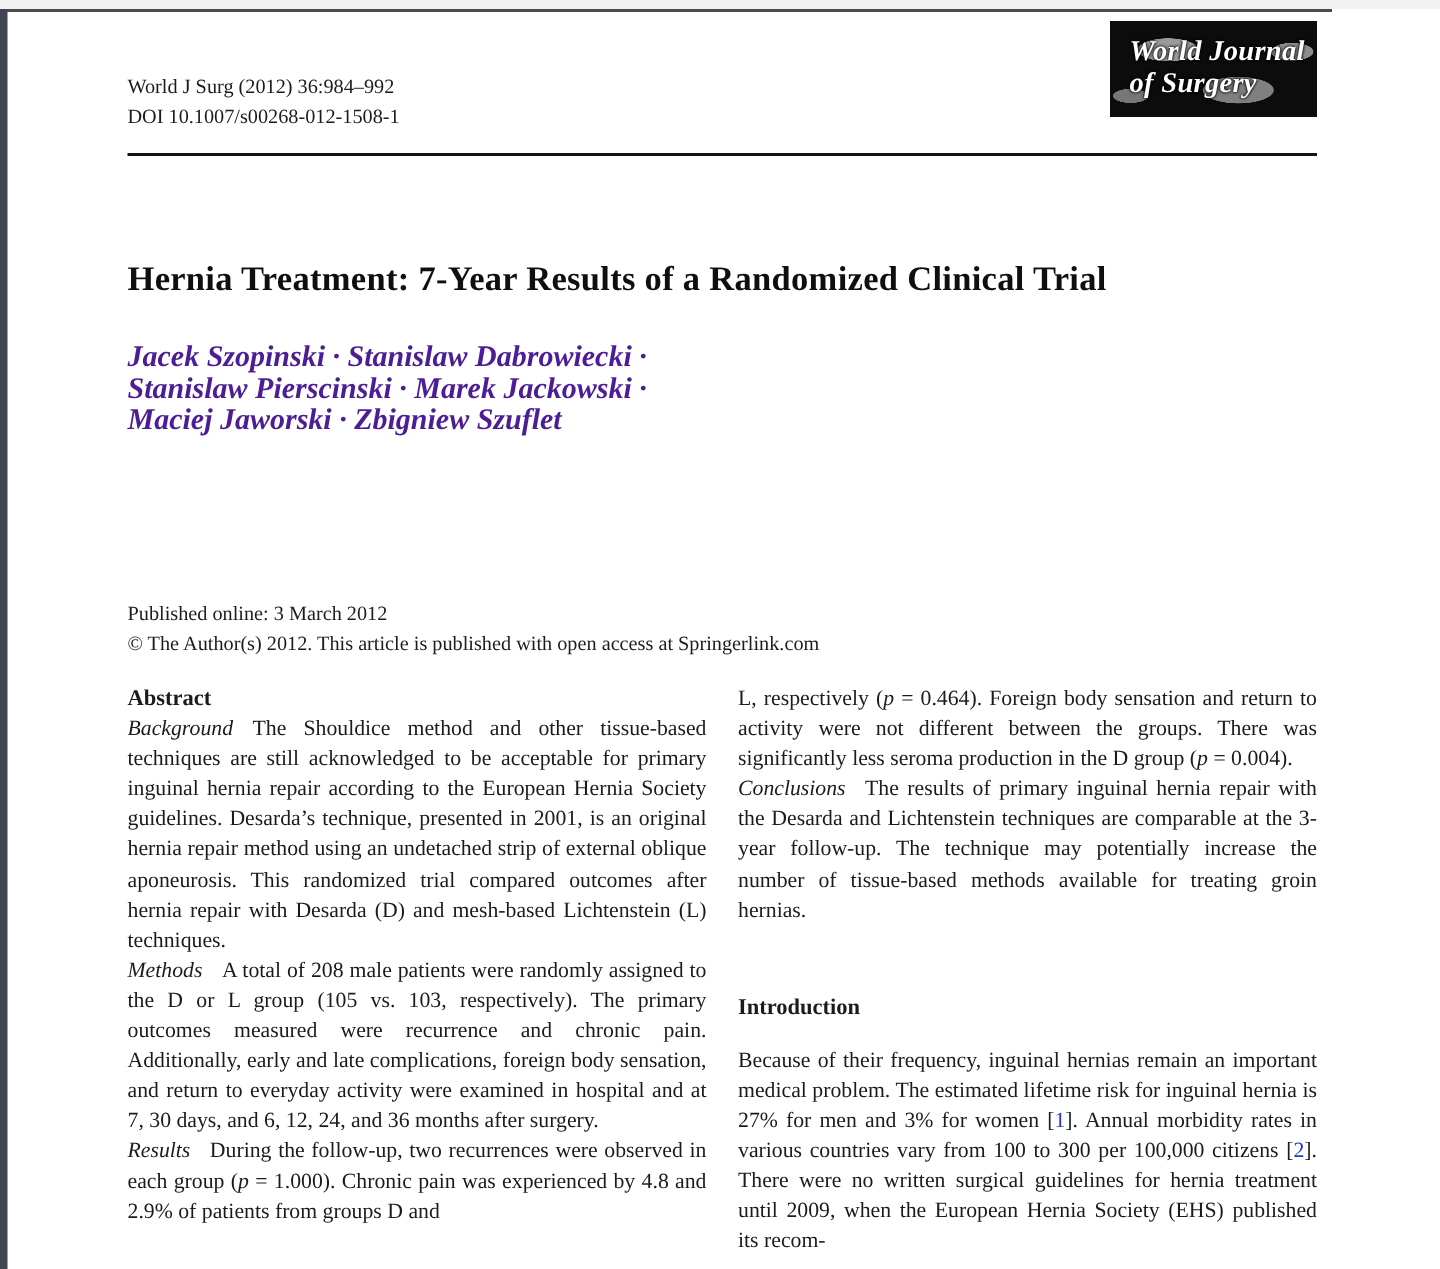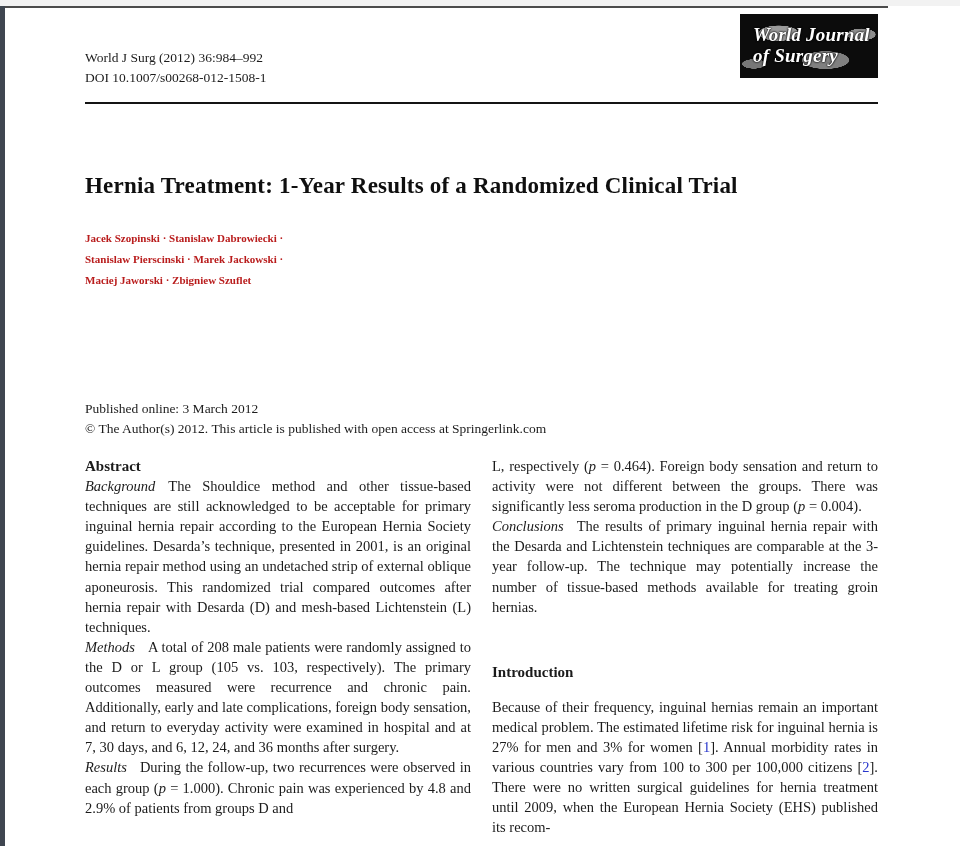--- a/index.html
+++ b/index.html
@@ -51,21 +51,21 @@
     font-size: 19px; line-height: 21px; color: #ffffff;
     letter-spacing: 0.2px;
     text-shadow: 0 0 2px #000, 0 0 2px #000;
   }
   .rule { margin-top: 6px; border-top: 2px solid #141414; }
   .title {
     margin: 66px 0 0 0;
     font-size: 23px; line-height: 31px; font-weight: bold;
     color: #0f0f0f; letter-spacing: 0.2px;
   }
-  .authors { margin-top: 27px; font-size: 11px; font-weight: bold; line-height: 21px; color: #b91c1c; }
+  .authors { margin-top: 27px; font-size: 20px; font-weight: bold; line-height: 21px; color: #4c1d95; font-style: italic; }
   .pubinfo { margin-top: 108px; font-size: 13.5px; line-height: 19.5px; color: #1c1c1c; }
   .columns { display: flex; gap: 21px; margin-top: 18px; }
   .col {
     flex: 1; min-width: 0;
     font-size: 14.5px; line-height: 20.1px;
     text-align: justify; color: #1b1b1b;
   }
   .col p { margin: 0; }
   .sec-heading { font-weight: bold; font-size: 15px; line-height: 20.1px; }
   .intro-heading { margin-top: 45px; margin-bottom: 15px; }
@@ -92,21 +92,21 @@
         <div class="logo-text">
           <div>World Journal</div>
           <div>of Surgery</div>
         </div>
       </div>
     </div>
 
     <div class="rule"></div>
 
     <h1 class="title">
-      <div>Hernia Treatment: 1-Year Results of a Randomized Clinical Trial</div>
+      <div>Hernia Treatment: 7-Year Results of a Randomized Clinical Trial</div>
     </h1>
 
     <div class="authors">
       <div>Jacek Szopinski · Stanislaw Dabrowiecki ·</div>
       <div>Stanislaw Pierscinski · Marek Jackowski ·</div>
       <div>Maciej Jaworski · Zbigniew Szuflet</div>
     </div>
 
     <div class="pubinfo">
       <div>Published online: 3 March 2012</div>

